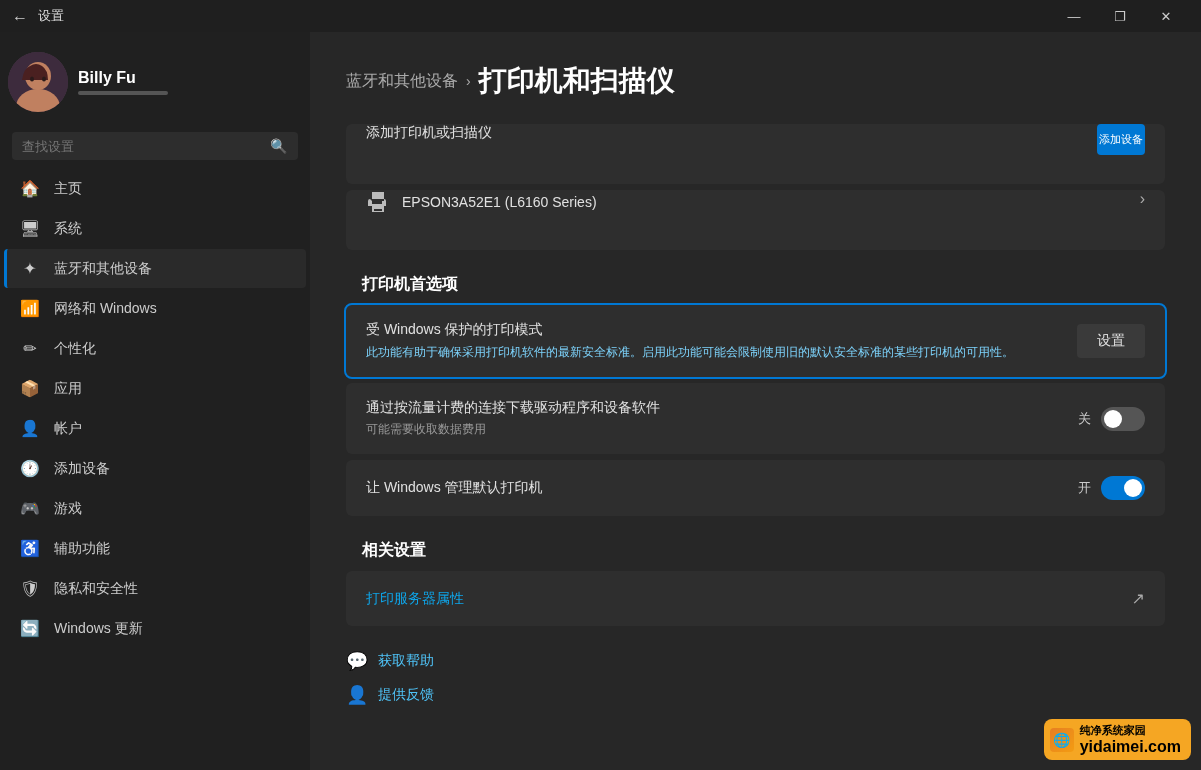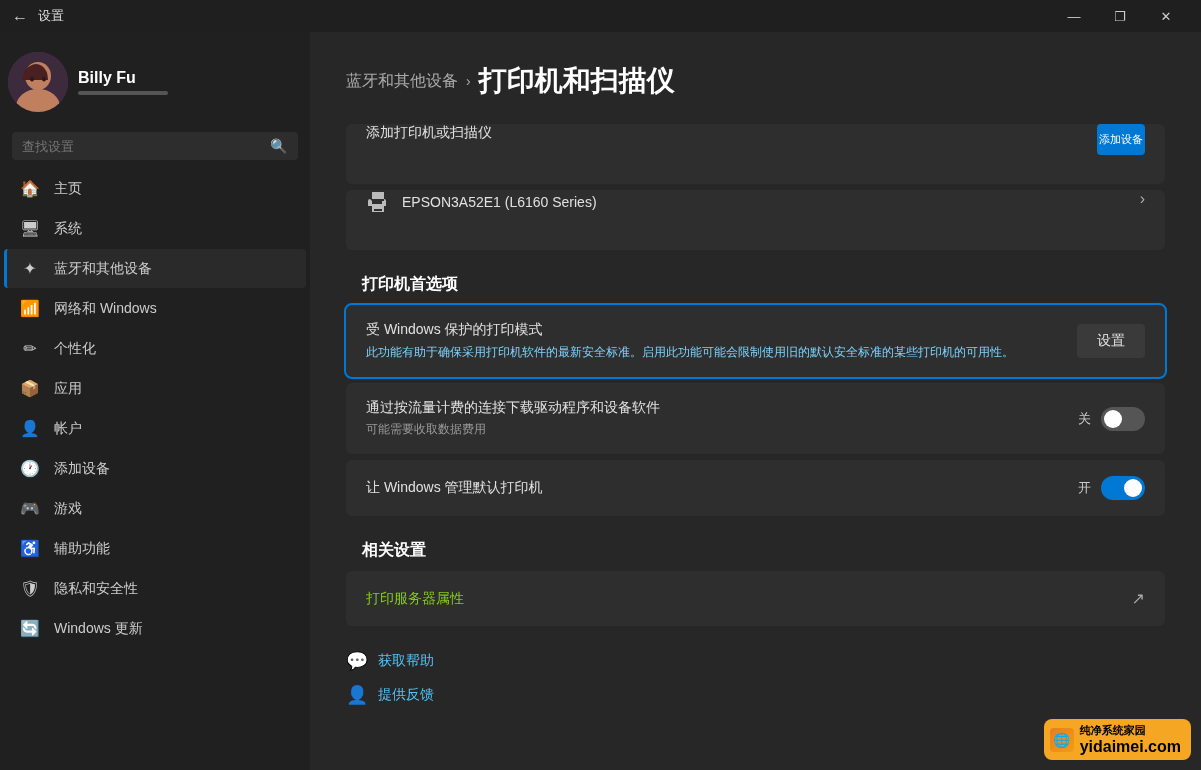--- a/index.html
+++ b/index.html
@@ -339,21 +339,21 @@
       background: #2e2e2e;
       border-radius: 6px;
       margin-bottom: 6px;
       padding: 18px 20px;
       display: flex;
       align-items: center;
       justify-content: space-between;
     }
     .related-row-label {
       font-size: 14px;
-      color: #84cc16;
+      color: #0ea5e9;
     }
 
     
     .footer-links {
       margin-top: 24px;
       display: flex;
       flex-direction: column;
       gap: 12px;
     }
     .footer-link {

